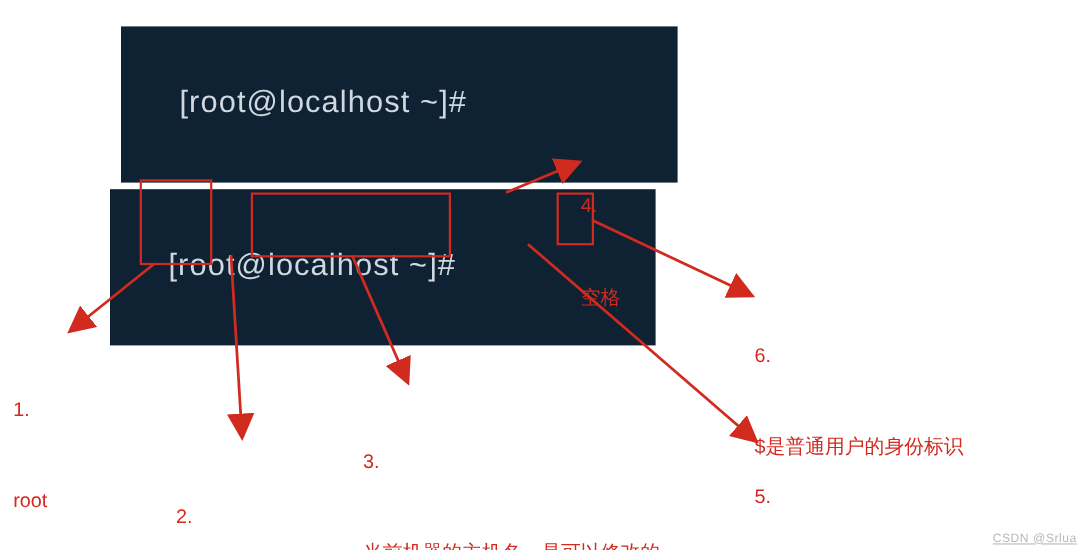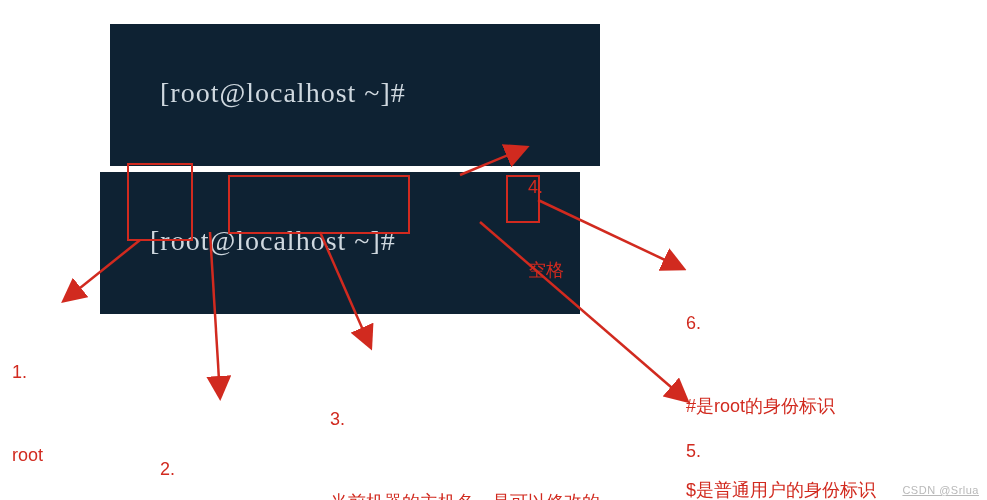--- a/index.html
+++ b/index.html
@@ -13,24 +13,24 @@
   }
   .stage {
     position: relative;
     width: 987px;
     height: 500px;
   }
   .terminal {
     position: absolute;
     background: #0e2233;
     color: #cfd8df;
-    font-family: Liberation Serif, serif;
+    font-family: Liberation Sans, sans-serif;
     font-size: 28px;
     letter-spacing: 1px;
-    padding: 10px 2px 14px 18px;
+    padding: 10px 18px 14px 18px;
     line-height: 1.4;
     white-space: pre;
   }
   #term1 { left: 110px; top: 24px;  width: 470px; }
   #term2 { left: 100px; top: 172px; width: 460px; }
 
   .hlbox {
     position: absolute;
     border: 2px solid #d12a1f;
     background: transparent;
@@ -134,18 +134,17 @@
   </div>
 
   <div id="lbl5" class="label">
     <div>5.</div>
     
     
   </div>
 
   <div id="lbl6" class="label">
     <div>6.</div>
-    <div>#是root的身份标识</div>
     <div>$是普通用户的身份标识</div>
   </div>
 
   <div class="watermark">CSDN @Srlua</div>
 </div>
 
 </body></html>

